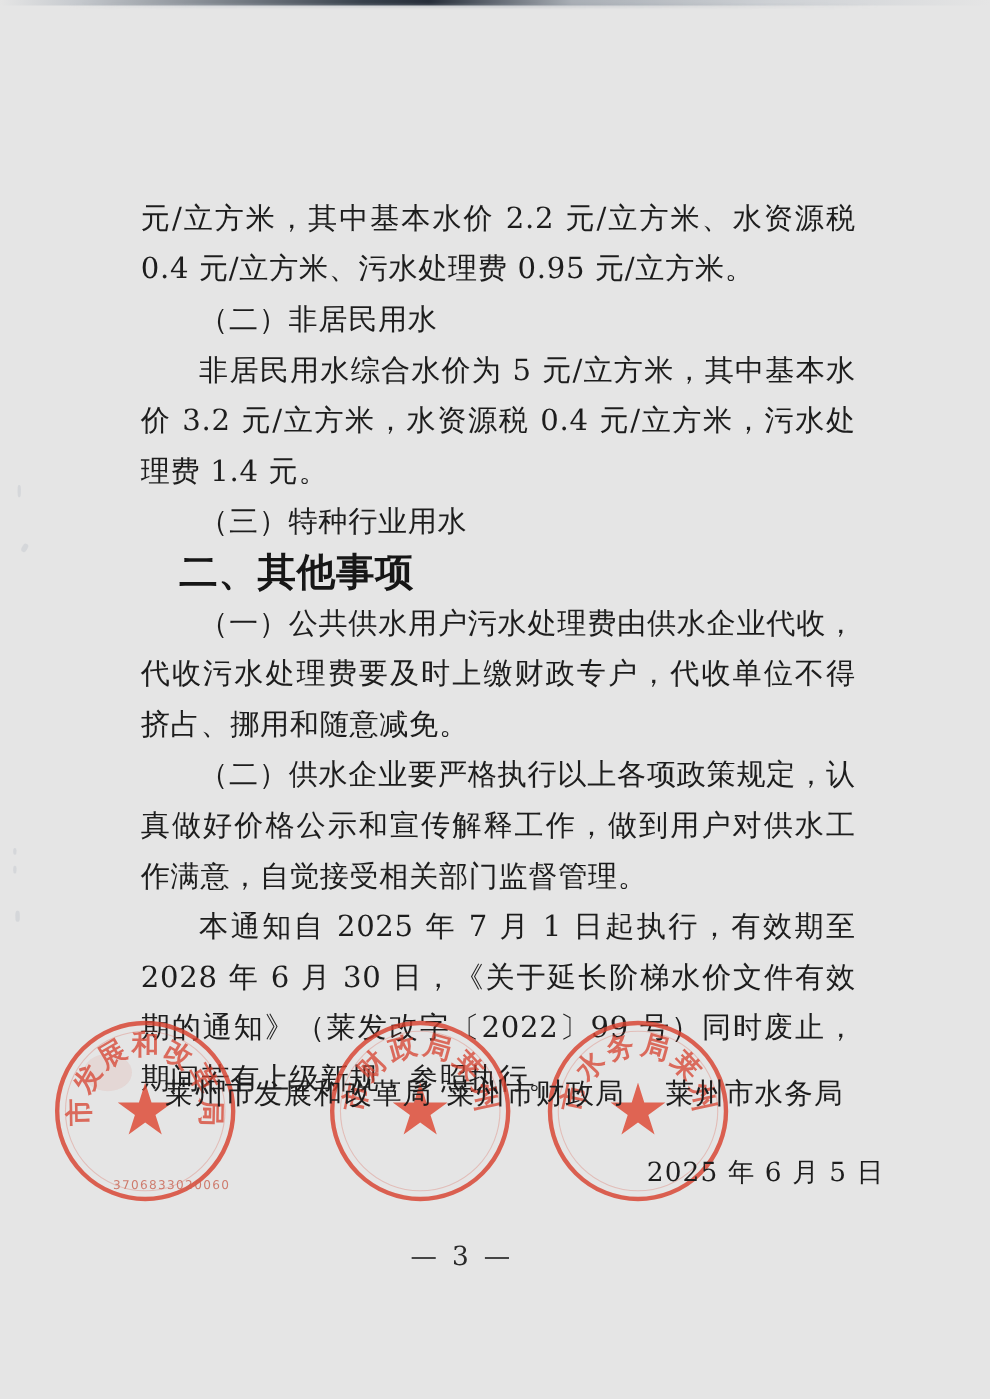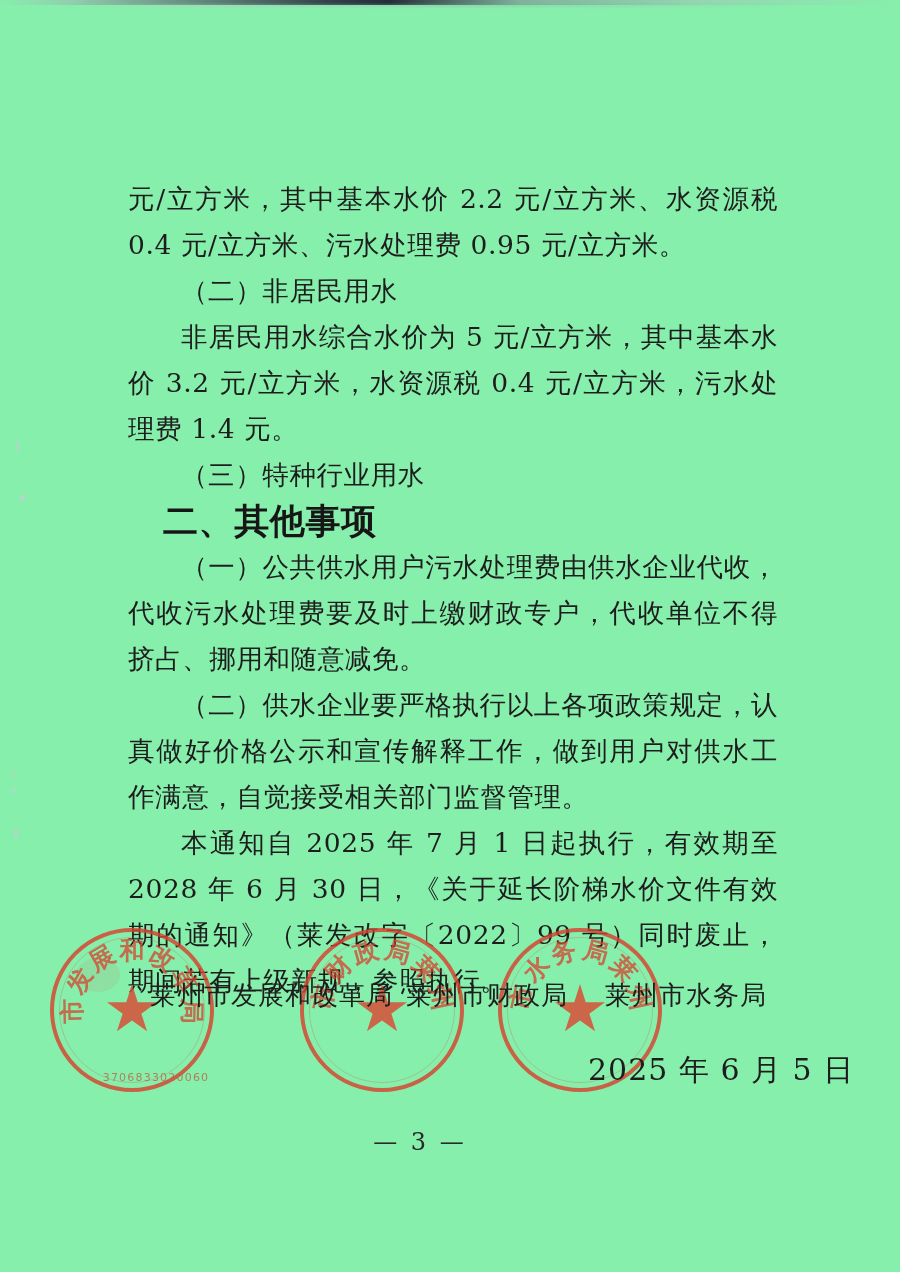--- a/index.html
+++ b/index.html
@@ -5,21 +5,21 @@
   html, body {
     margin: 0;
     padding: 0;
     background: #ffffff;
   }
 
   .page {
     position: relative;
     width: 900px;
     height: 1272px;
-    background: #86efac;
+    background: #e5e5e5;
     overflow: hidden;
     font-family: "DejaVu Serif", "Liberation Serif", serif;
     color: #1b1b1b;
   }
 
   
   .scan-edge-top {
     position: absolute;
     top: 0;
     left: 0;
@@ -115,21 +115,21 @@
     color: #1d1d1d;
   }
   .org-name.n0 { left: 22px; }
   .org-name.n1 { left: 278px; }
   .org-name.n2 { left: 477px; }
 
   .sign-date {
     position: absolute;
     top: 92px;
     left: 460px;
-    font-size: 30px;
+    font-size: 24px;
     letter-spacing: 1px;
     white-space: nowrap;
     color: #1d1d1d;
   }
 
   
   .seal {
     position: absolute;
     width: 164px;
     height: 164px;

